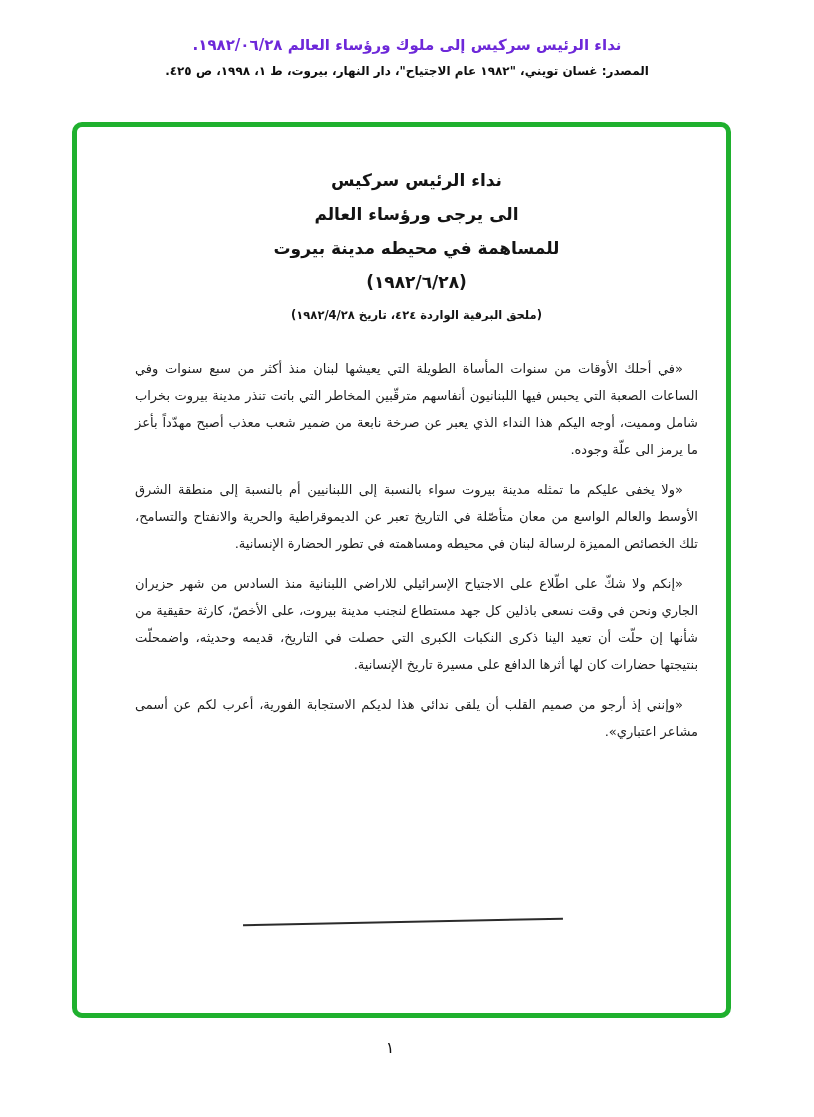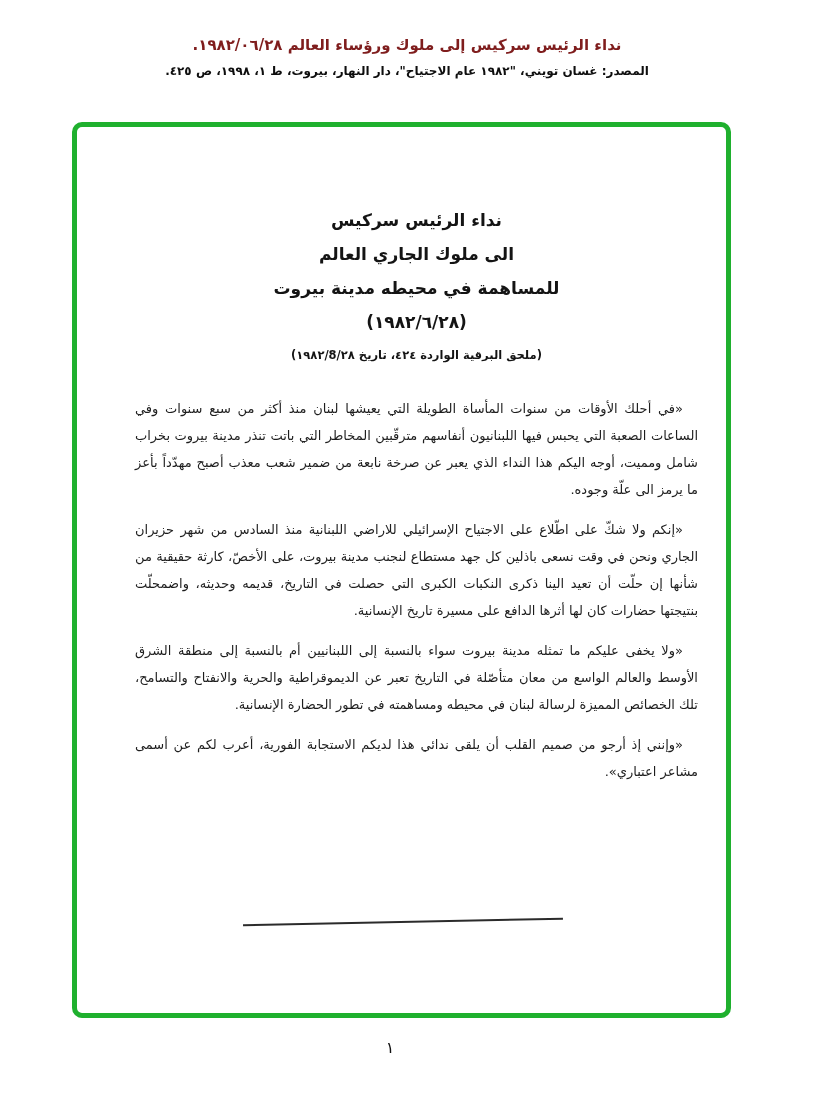--- a/index.html
+++ b/index.html
@@ -14,41 +14,40 @@
   .page-header {
     position: absolute;
     top: 36px; left: 0; width: 814px;
     text-align: center;
     direction: rtl;
   }
   .doc-heading {
     font-size: 15px;
     font-weight: bold;
     letter-spacing: 0.2px;
-    color: #7f1d1d;
+    color: #6d28d9;
   }
   .doc-source {
     margin-top: 10px;
     font-size: 12px;
     font-weight: bold;
     color: #0e0e0e;
   }
   .doc-frame {
     position: absolute;
     left: 72px; top: 122px;
     width: 649px; height: 886px;
     border: 5px solid var(--frame-green, #1fb02e);
     border-radius: 10px;
     background: #ffffff;
     box-sizing: content-box;
   }
   .doc-inner {
     direction: rtl;
     padding: 36px 28px 0 58px;
-    margin-top: 40px;
   }
   .doc-title-line {
     text-align: center;
     font-size: 17px;
     font-weight: bold;
     line-height: 34px;
     color: #141414;
   }
   .doc-subtitle {
     text-align: center;
@@ -89,29 +88,29 @@
 
 <header class="page-header">
   <div class="doc-heading">نداء الرئيس سركيس إلى ملوك ورؤساء العالم ١٩٨٢/٠٦/٢٨.</div>
   <div class="doc-source">المصدر: غسان تويني، "١٩٨٢ عام الاجتياح"، دار النهار، بيروت، ط ١، ١٩٩٨، ص ٤٢٥.</div>
 </header>
 
 <div class="doc-frame">
   <div class="doc-inner">
     <div>
       <div class="doc-title-line">نداء الرئيس سركيس</div>
-      <div class="doc-title-line">الى ملوك الجاري العالم</div>
+      <div class="doc-title-line">الى يرجى ورؤساء العالم</div>
       <div class="doc-title-line">للمساهمة في محيطه مدينة بيروت</div>
       <div class="doc-title-line">(١٩٨٢/٦/٢٨)</div>
-      <div class="doc-subtitle">(ملحق البرقية الواردة ٤٢٤، تاريخ ١٩٨٢/8/٢٨)</div>
+      <div class="doc-subtitle">(ملحق البرقية الواردة ٤٢٤، تاريخ ١٩٨٢/4/٢٨)</div>
     </div>
     <div class="doc-body">
       <p>«في أحلك الأوقات من سنوات المأساة الطويلة التي يعيشها لبنان منذ أكثر من سبع سنوات وفي الساعات الصعبة التي يحبس فيها اللبنانيون أنفاسهم مترقّبين المخاطر التي باتت تنذر مدينة بيروت بخراب شامل ومميت، أوجه اليكم هذا النداء الذي يعبر عن صرخة نابعة من ضمير شعب معذب أصبح مهدّداً بأعز ما يرمز الى علّة وجوده.</p>
+      <p>«ولا يخفى عليكم ما تمثله مدينة بيروت سواء بالنسبة إلى اللبنانيين أم بالنسبة إلى منطقة الشرق الأوسط والعالم الواسع من معان متأصّلة في التاريخ تعبر عن الديموقراطية والحرية والانفتاح والتسامح، تلك الخصائص المميزة لرسالة لبنان في محيطه ومساهمته في تطور الحضارة الإنسانية.</p>
       <p>«إنكم ولا شكّ على اطّلاع على الاجتياح الإسرائيلي للاراضي اللبنانية منذ السادس من شهر حزيران الجاري ونحن في وقت نسعى باذلين كل جهد مستطاع لنجنب مدينة بيروت، على الأخصّ، كارثة حقيقية من شأنها إن حلّت أن تعيد الينا ذكرى النكبات الكبرى التي حصلت في التاريخ، قديمه وحديثه، واضمحلّت بنتيجتها حضارات كان لها أثرها الدافع على مسيرة تاريخ الإنسانية.</p>
-      <p>«ولا يخفى عليكم ما تمثله مدينة بيروت سواء بالنسبة إلى اللبنانيين أم بالنسبة إلى منطقة الشرق الأوسط والعالم الواسع من معان متأصّلة في التاريخ تعبر عن الديموقراطية والحرية والانفتاح والتسامح، تلك الخصائص المميزة لرسالة لبنان في محيطه ومساهمته في تطور الحضارة الإنسانية.</p>
       <p>«وإنني إذ أرجو من صميم القلب أن يلقى ندائي هذا لديكم الاستجابة الفورية، أعرب لكم عن أسمى مشاعر اعتباري».</p>
     </div>
   </div>
 </div>
 
 <div class="end-rule"></div>
 
 <div class="page-number">١</div>
 
 </body></html>

